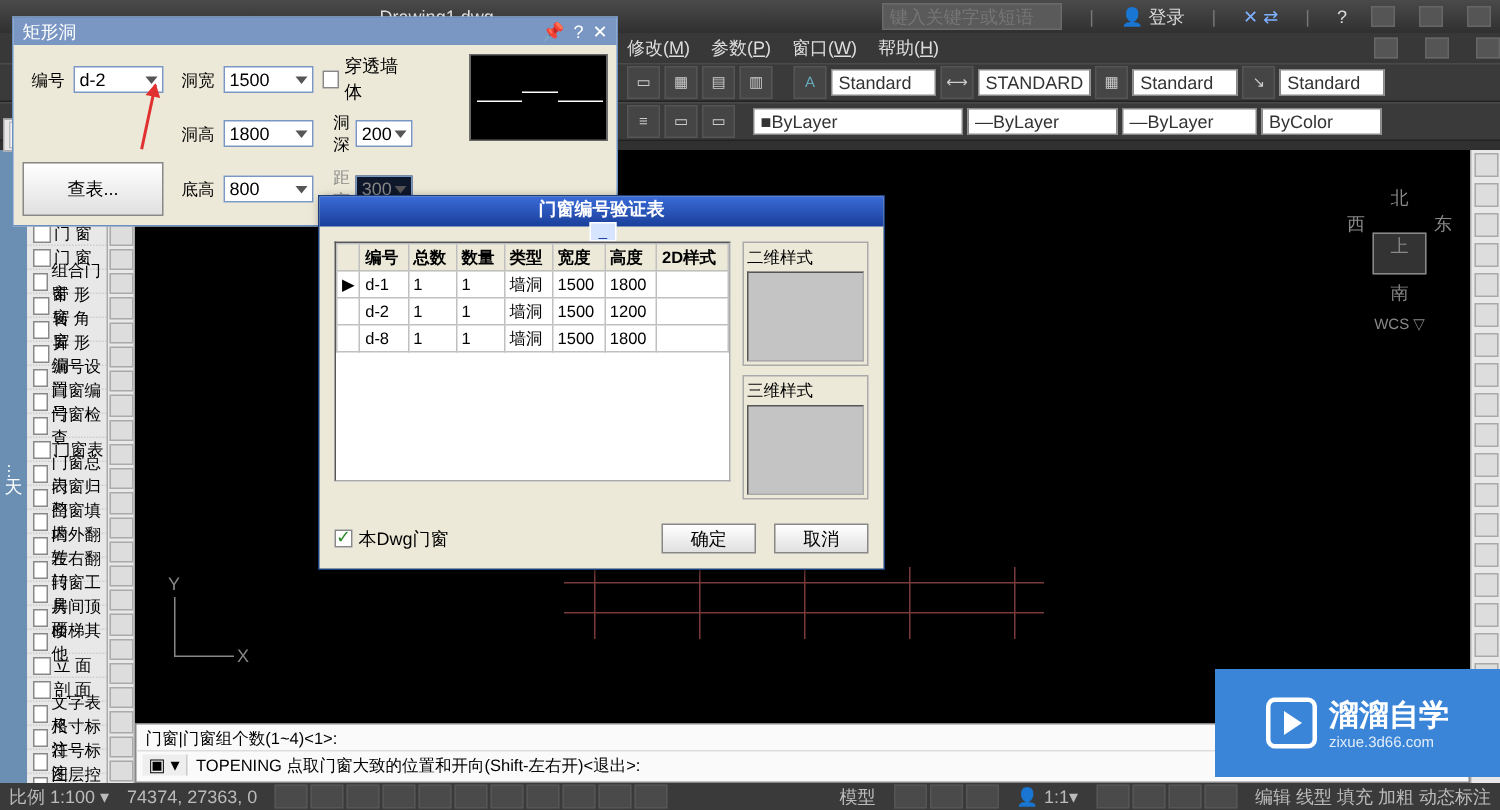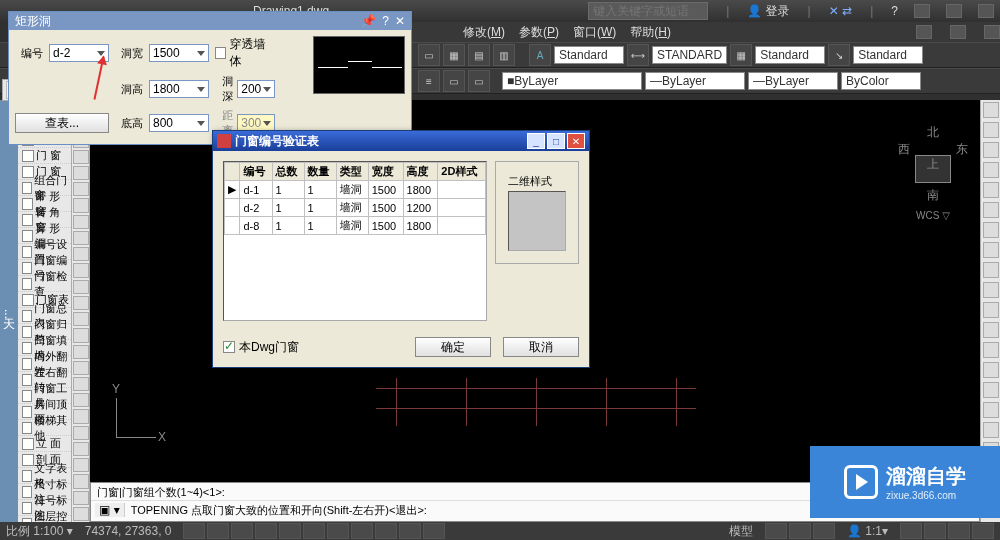--- a/index.html
+++ b/index.html
@@ -6,21 +6,21 @@
 body { background: #303030; color: #ddd; width: 1000px; height: 540px; overflow: hidden; position: relative; }
 
 
 .titlebar { height: 22px; background: linear-gradient(#4a4a4a,#303030); display: flex; align-items: center; padding: 0 6px; gap: 12px; }
 .titlebar .title { flex: 1; text-align: center; color: #ddd; }
 .search-box { background: #5a5a5a; border: 1px solid #6a6a6a; height: 18px; width: 120px; color: #ccc; padding: 0 4px; }
 .sep { color: #777; margin: 0 6px; }
 .winbtn { width: 16px; height: 14px; margin-left: 4px; background: #555; border: 1px solid #666; display: inline-block; }
 
 
-.menubar { height: 20px; background: #383838; display: flex; align-items: center; padding-left: 418px; gap: 14px; margin-left: 45px; }
+.menubar { height: 20px; background: #383838; display: flex; align-items: center; padding-left: 418px; gap: 14px; }
 .menubar span { color: #ddd; }
 .menubar .acc { text-decoration: underline; }
 
 
 .toolbar-row { height: 26px; background: #3a3a3a; border-top: 1px solid #4a4a4a; border-bottom: 1px solid #222; display: flex; align-items: center; padding: 0 4px; gap: 3px; }
 .tbtn { width: 22px; height: 22px; background: #454545; border: 1px solid #555; display: inline-flex; align-items: center; justify-content: center; color: #ccc; font-size: 10px; }
 .tsel { background: #fff; color: #333; border: 1px solid #888; height: 18px; padding: 0 4px; min-width: 70px; display: inline-flex; align-items: center; }
 
 
 .workspace { position: absolute; top: 100px; bottom: 18px; left: 0; right: 0; display: flex; }
@@ -66,55 +66,55 @@
 .float-panel { position: absolute; left: 8px; top: 11px; width: 404px; background: #ece9d8; border: 1px solid #6a8fc4; z-index: 5; }
 .float-panel .fp-title { height: 18px; background: #7a97c4; color: #fff; padding: 0 6px; display: flex; align-items: center; }
 .float-panel .fp-title .t { flex: 1; }
 .float-panel .fp-body { padding: 6px; display: flex; gap: 8px; }
 .fp-left { flex: 1; display: grid; grid-template-columns: 28px 60px 28px 60px 60px; gap: 4px 6px; align-items: center; }
 .fp-left label { color: #000; font-size: 11px; text-align: right; }
 .fp-left .inp { background: #fff; border: 1px solid #7a97c4; height: 18px; color: #000; padding: 0 3px; display: flex; align-items: center; justify-content: space-between; }
 .fp-left .inp .dd { width: 0; height: 0; border-left: 4px solid transparent; border-right: 4px solid transparent; border-top: 5px solid #555; }
 .fp-left .chk { display: flex; align-items: center; gap: 3px; color: #000; }
 .fp-left .chk .box { width: 12px; height: 12px; border: 1px solid #888; background: #fff; }
-.fp-left .btn { background: linear-gradient(#fff,#e0e0e0); border: 1px solid #888; height: 20px; color: #000; display: flex; align-items: center; justify-content: center; }
+.fp-left .btn { background: linear-gradient(#fff,#e0e0e0); border: 1px solid #888; height: 36px; color: #000; display: flex; align-items: center; justify-content: center; }
 .fp-preview { width: 92px; height: 58px; background: #000; border: 1px solid #666; position: relative; }
 .fp-preview .ln { position: absolute; background: #fff; height: 1px; }
 .arrow-red { position: absolute; left: 98px; top: 56px; width: 2px; height: 44px; background: #e03030; transform: rotate(12deg); z-index: 6; }
 .arrow-red::after { content: ""; position: absolute; top: -1px; left: -4px; border-left: 5px solid transparent; border-right: 5px solid transparent; border-bottom: 9px solid #e03030; }
 
 
 .palette-row { position: absolute; left: 2px; top: 79px; width: 410px; height: 22px; background: #e8e8e8; border: 1px solid #aaa; display: flex; align-items: center; gap: 2px; padding: 0 3px; z-index: 4; }
 .palette-row .pb { width: 18px; height: 18px; border: 1px solid #bbb; background: #f4f4f4; }
 .palette-row .pb.red { background: #f4f4f4; border-color: #d04040; }
 .palette-row .pb.grn { background: #f4f4f4; border-color: #40a040; }
 
 
 .dialog { position: absolute; left: 212px; top: 130px; width: 378px; background: #ece9d8; border: 1px solid #1a3f7a; z-index: 10; box-shadow: 2px 2px 6px rgba(0,0,0,.5); }
-.dlg-title { height: 20px; background: linear-gradient(#3a6bd8,#1a3f9a); color: #fff; display: flex; align-items: center; padding: 0 4px; }
+.dlg-title { height: 20px; background: linear-gradient(#3a6bd8,#1a3f9a); color: #fff; display: flex; align-items: center; padding: 0 4px; flex-direction: column; }
 .dlg-title .ico { width: 14px; height: 14px; background: #d04040; margin-right: 4px; }
 .dlg-title .t { flex: 1; font-weight: bold; }
 .dlg-title .wb { width: 18px; height: 16px; background: #d6e4ff; border: 1px solid #fff; margin-left: 2px; color: #1a3f9a; font-size: 10px; display: flex; align-items: center; justify-content: center; }
 .dlg-title .wb.close { background: #e05040; color: #fff; }
 .dlg-body { padding: 10px; display: flex; gap: 8px; }
 .dlg-table-wrap { flex: 1; background: #fff; border: 1px inset #aaa; height: 160px; overflow: hidden; position: relative; }
 table.dlg-table { width: 100%; border-collapse: collapse; color: #000; }
 table.dlg-table th, table.dlg-table td { border: 1px solid #c0c0c0; font-size: 11px; padding: 1px 3px; text-align: left; height: 16px; }
 table.dlg-table th { background: #ece9d8; }
 .row-ptr { width: 12px; text-align: center; color: #000; }
 .dlg-preview { width: 84px; display: flex; flex-direction: column; gap: 6px; }
-.dlg-preview .grp { border: 1px solid #aaa; padding: 12px; }
+.dlg-preview .grp { border: 1px solid #aaa; padding: 2px; }
 .dlg-preview .lbl { color: #000; font-size: 11px; margin-bottom: 2px; }
 .dlg-preview .pv { width: 100%; height: 60px; background: #c4c4c4; border: 1px inset #aaa; }
 .dlg-foot { display: flex; align-items: center; padding: 6px 10px 10px; gap: 12px; }
 .dlg-foot .chk { display: flex; align-items: center; gap: 4px; color: #000; }
 .dlg-foot .chk .box { width: 12px; height: 12px; border: 1px solid #888; background: #fff; position: relative; }
 .dlg-foot .chk .box.checked::after { content: "✓"; position: absolute; top: -3px; left: 0; color: #2a8a2a; font-size: 12px; }
 .dlg-foot .spacer { flex: 1; }
-.dlg-foot .dbtn { width: 76px; height: 20px; background: linear-gradient(#fff,#e0e0e0); border: 1px solid #888; color: #000; display: flex; align-items: center; justify-content: center; font-family: Liberation Serif, serif; }
+.dlg-foot .dbtn { width: 63px; height: 20px; background: linear-gradient(#fff,#e0e0e0); border: 1px solid #888; color: #000; display: flex; align-items: center; justify-content: center; font-family: Liberation Serif, serif; }
 
 
 .watermark { position: absolute; right: 0; bottom: 22px; width: 190px; height: 72px; background: #3a85d8; display: flex; align-items: center; justify-content: center; gap: 8px; z-index: 3; }
 .watermark .play { width: 34px; height: 34px; border: 3px solid #fff; border-radius: 6px; position: relative; }
 .watermark .play::after { content: ""; position: absolute; left: 9px; top: 6px; border-left: 12px solid #fff; border-top: 8px solid transparent; border-bottom: 8px solid transparent; }
 .watermark .txt { color: #fff; }
 .watermark .big { font-size: 20px; font-weight: bold; }
 .watermark .sm { font-size: 10px; opacity: .85; }
 
 
@@ -218,21 +218,21 @@
       </div>
 
       <div class="btn" style="grid-column:1/3">查表...</div>
       <label>底高</label>
       <div class="inp">
           <span>800</span>
           <span class="dd"></span>
         </div>
       <div style="display:flex;gap:4px;align-items:center;">
         <label style="color:#888;">距离</label>
-        <div class="inp" style="width:44px;background:#fef9c3;color:#888;">
+        <div class="inp" style="width:44px;background:#0f172a;color:#888;">
             <span>300</span>
             <span class="dd"></span>
           </div>
       </div>
     </div>
     <div class="fp-preview">
       <div class="ln" style="left:4px;top:30px;width:30px;"></div>
       <div class="ln" style="left:34px;top:24px;width:24px;"></div>
       <div class="ln" style="left:58px;top:30px;width:30px;"></div>
     </div>
@@ -449,20 +449,24 @@
               <td></td>
             </tr>
           </tbody>
       </table>
     </div>
     <div class="dlg-preview">
       <div class="grp">
         <div class="lbl">二维样式</div>
         <div class="pv"></div>
       </div>
+      <div class="grp">
+        <div class="lbl">三维样式</div>
+        <div class="pv"></div>
+      </div>
     </div>
   </div>
   <div class="dlg-foot">
     <div class="chk">
         <span class="box checked"></span>
         <span>本Dwg门窗</span>
       </div>
     <div class="spacer"></div>
     <div class="dbtn">确定</div>
     <div class="dbtn">取消</div>
@@ -500,13 +504,14 @@
     <span class="sbtn"></span>
     <span class="sbtn"></span>
   </span>
   <span>👤 <span>1:1▾</span></span>
   <span class="group">
     <span class="sbtn"></span>
     <span class="sbtn"></span>
     <span class="sbtn"></span>
     <span class="sbtn"></span>
   </span>
+  <span>编辑 线型 填充 加粗 动态标注</span>
 </div>
 
 </body></html>

